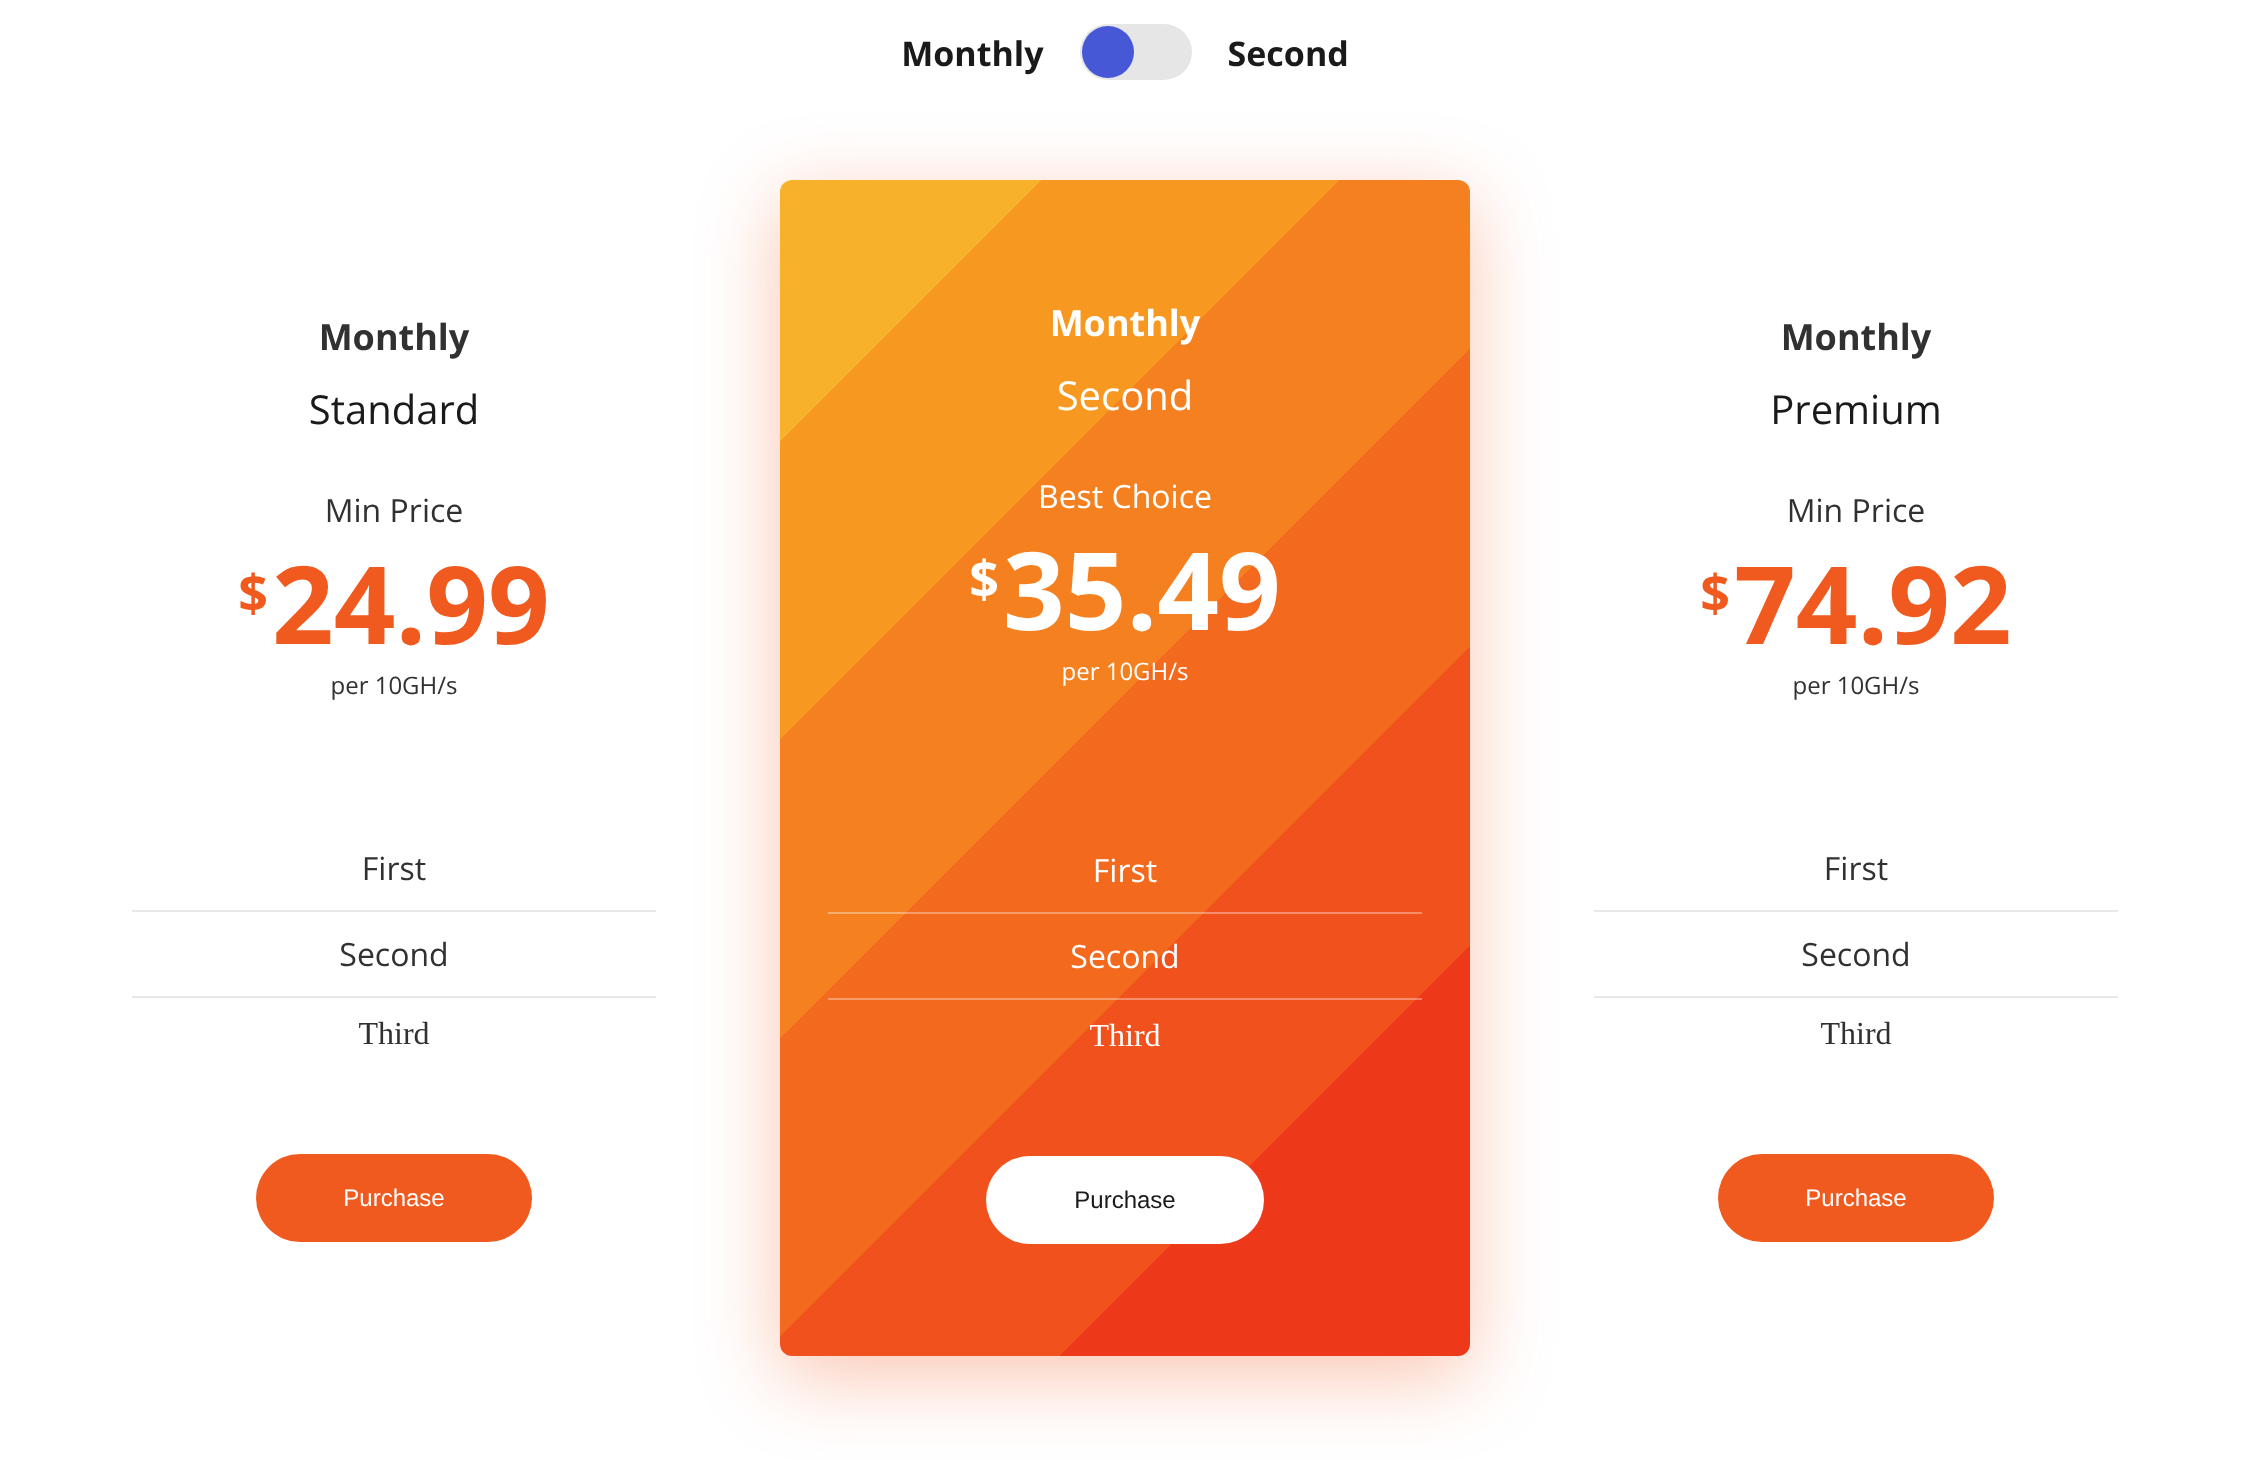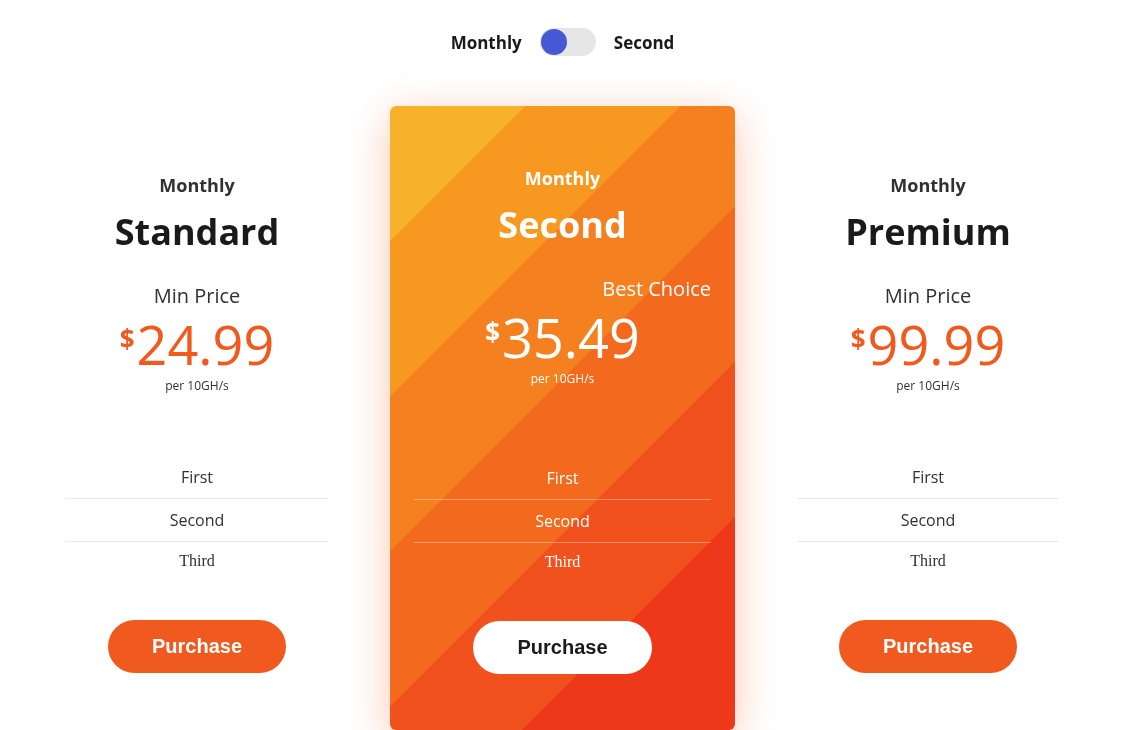--- a/index.html
+++ b/index.html
@@ -9,21 +9,21 @@
     }
     body {
       font-family: -apple-system, BlinkMacSystemFont, 'Segoe UI', 'Open Sans', Arial, sans-serif;
       background: #fff;
       width: 1125px;
       height: 730px;
       overflow: hidden;
     }
     .container {
       width: 100%;
-      padding-top: 28px;
+      padding-top: 12px;
     }
     .toggle-row {
       display: flex;
       align-items: center;
       justify-content: center;
       gap: 18px;
       margin-bottom: 50px;
     }
     .toggle-label {
       font-weight: 700;
@@ -92,56 +92,55 @@
     .period {
       font-size: 18px;
       font-weight: 700;
       color: #313131;
       margin-bottom: 10px;
     }
     .card.featured .period {
       color: #fff;
     }
     .plan-name {
-      font-size: 36px;
-      font-weight: 700;
+      font-size: 20px;
+      font-weight: 400;
       color: #1a1a1a;
       margin-bottom: 26px;
     }
     .card.featured .plan-name {
       color: #fff;
     }
     .subtitle {
-      font-size: 20px;
+      font-size: 16px;
       color: #313131;
       margin-bottom: 8px;
     }
     .card.featured .subtitle {
       color: #fff;
-      text-align: right;
     }
     .price-line {
       display: inline-flex;
       align-items: flex-start;
       justify-content: center;
       margin-bottom: 6px;
     }
     .currency {
       font-size: 26px;
       font-weight: 700;
       color: #f05a1e;
       margin-top: 4px;
       margin-right: 2px;
     }
     .card.featured .currency {
       color: #fff;
     }
     .price {
       font-size: 54px;
-      font-weight: 400;
+      font-weight: 700;
       color: #f05a1e;
       line-height: 1;
     }
     .card.featured .price {
       color: #fff;
     }
     .per {
       font-size: 12px;
       color: #313131;
       margin-bottom: 62px;
@@ -168,22 +167,22 @@
       color: #fff;
       border-bottom: 1px solid rgba(255,255,255,0.35);
     }
     .card.featured .features li:last-child {
       border-bottom: none;
     }
     .btn {
       display: inline-block;
       padding: 15px 44px;
       border-radius: 30px;
-      font-size: 20px;
-      font-weight: 700;
+      font-size: 12px;
+      font-weight: 400;
       border: none;
       cursor: pointer;
       background: #f05a1e;
       color: #fff;
     }
     .card.featured .btn {
       background: #fff;
       color: #1a1a1a;
     }
   </style>
@@ -237,21 +236,21 @@
         <button class="btn">Purchase</button>
       </div>
     </div>
 
     <div class="card">
       <div class="period">Monthly</div>
       <div class="plan-name">Premium</div>
       <div class="subtitle">Min Price</div>
       <div class="price-line">
         <span class="currency">$</span>
-        <span class="price">99.99</span>
+        <span class="price">74.92</span>
       </div>
       <div class="per">per 10GH/s</div>
       <ul class="features">
         <li>First</li>
         <li>Second</li>
         <li>Third</li>
       </ul>
       <button class="btn">Purchase</button>
     </div>
 

